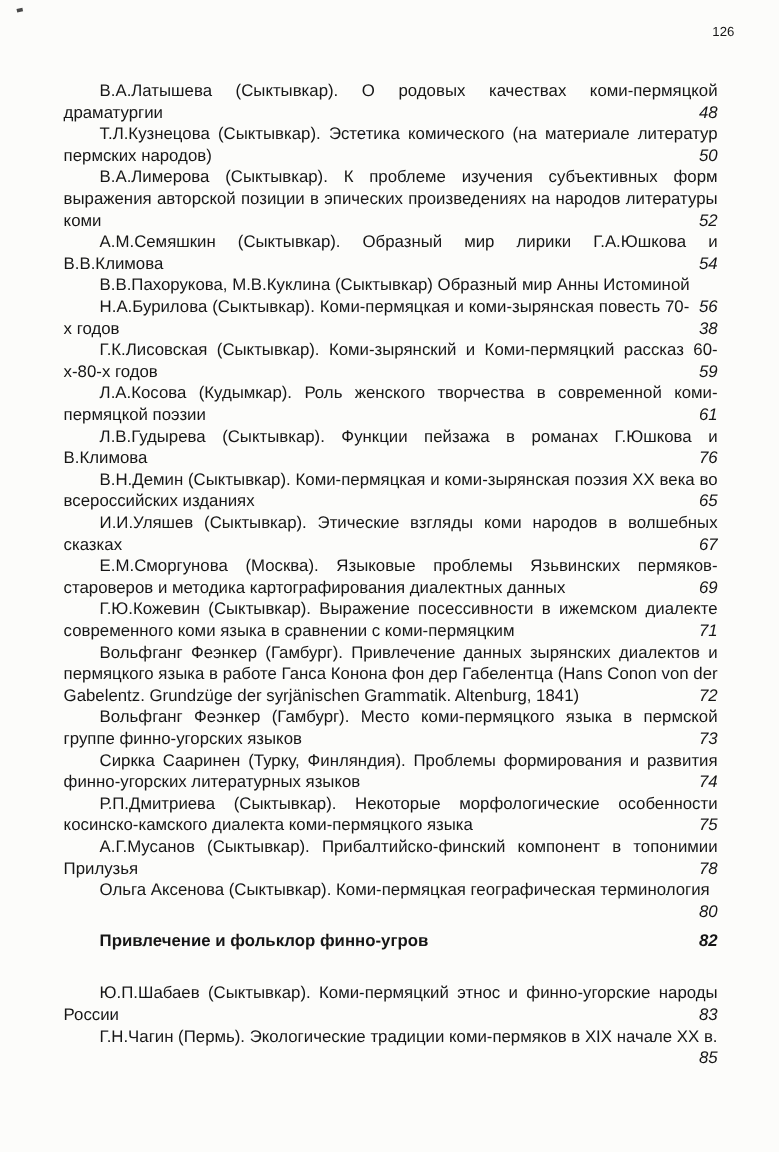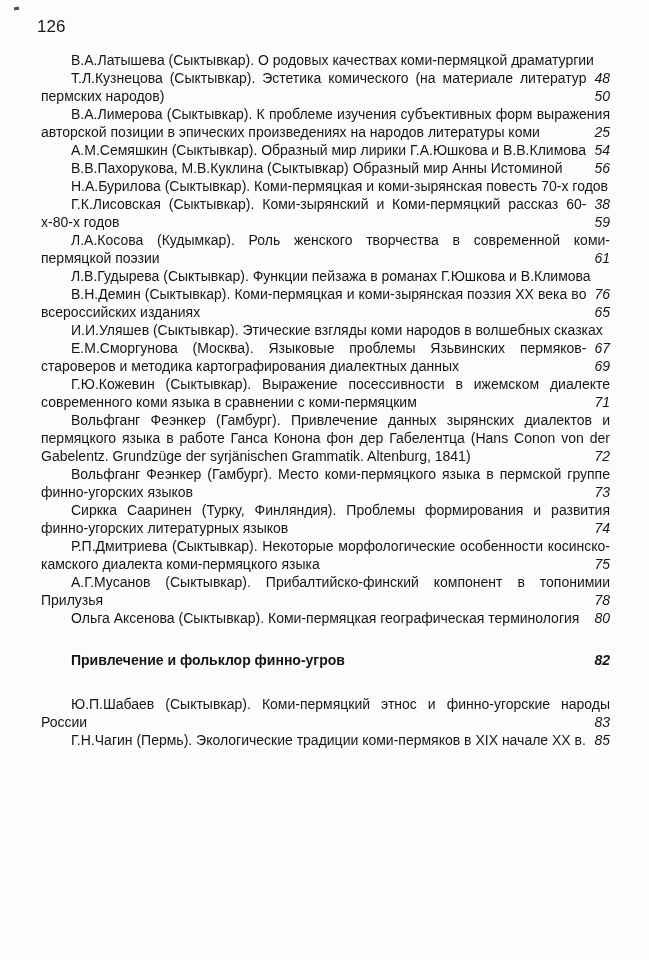--- a/index.html
+++ b/index.html
@@ -26,24 +26,25 @@
     position: absolute;
     left: 14px;
     top: 7px;
     width: 5px;
     height: 3px;
     background: #2a2a2a;
     transform: rotate(-12deg);
     opacity: .85;
   }
   .page-head {
-    font-size: 17px;
-    margin: 2px 2px 15px 0;
+    text-align: right;
+    font-size: 11px;
+    margin: 2px 2px 30px 0;
   }
-  .toc { margin: 4px; }
+  .toc { margin: 16px; }
   .entry {
     margin: 0;
     text-align: justify;
     text-indent: 30px;
   }
   .entry .n {
     float: right;
     text-indent: 0;
     padding-left: 8px;
     font-style: italic;
@@ -59,21 +60,21 @@
 <div class="sheet">
   <div class="scan-mark"></div>
 
   <div class="page-head">
     <span>126</span>
   </div>
 
   <div class="toc">
     <p class="entry"><span class="t">В.А.Латышева (Сыктывкар). О родовых качествах коми-пермяцкой драматургии</span><span class="n">48</span></p>
     <p class="entry"><span class="t">Т.Л.Кузнецова (Сыктывкар). Эстетика комического (на материале литератур пермских народов)</span><span class="n">50</span></p>
-    <p class="entry"><span class="t">В.А.Лимерова (Сыктывкар). К проблеме изучения субъективных форм выражения авторской позиции в эпических произведениях на народов литературы коми</span><span class="n">25</span></p>
+    <p class="entry"><span class="t">В.А.Лимерова (Сыктывкар). К проблеме изучения субъективных форм выражения авторской позиции в эпических произведениях на народов литературы коми</span><span class="n">52</span></p>
     <p class="entry"><span class="t">А.М.Семяшкин (Сыктывкар). Образный мир лирики Г.А.Юшкова и В.В.Климова</span><span class="n">54</span></p>
     <p class="entry"><span class="t">В.В.Пахорукова, М.В.Куклина (Сыктывкар) Образный мир Анны Истоминой</span><span class="n">56</span></p>
     <p class="entry"><span class="t">Н.А.Бурилова (Сыктывкар). Коми-пермяцкая и коми-зырянская повесть 70-х годов</span><span class="n">38</span></p>
     <p class="entry"><span class="t">Г.К.Лисовская (Сыктывкар). Коми-зырянский и Коми-пермяцкий рассказ 60-х-80-х годов</span><span class="n">59</span></p>
     <p class="entry"><span class="t">Л.А.Косова (Кудымкар). Роль женского творчества в современной коми-пермяцкой поэзии</span><span class="n">61</span></p>
     <p class="entry"><span class="t">Л.В.Гудырева (Сыктывкар). Функции пейзажа в романах Г.Юшкова и В.Климова</span><span class="n">76</span></p>
     <p class="entry"><span class="t">В.Н.Демин (Сыктывкар). Коми-пермяцкая и коми-зырянская поэзия XX века во всероссийских изданиях</span><span class="n">65</span></p>
     <p class="entry"><span class="t">И.И.Уляшев (Сыктывкар). Этические взгляды коми народов в волшебных сказках</span><span class="n">67</span></p>
     <p class="entry"><span class="t">Е.М.Сморгунова (Москва). Языковые проблемы Язьвинских пермяков-староверов и методика картографирования диалектных данных</span><span class="n">69</span></p>
     <p class="entry"><span class="t">Г.Ю.Кожевин (Сыктывкар). Выражение посессивности в ижемском диалекте современного коми языка в сравнении с коми-пермяцким</span><span class="n">71</span></p>

